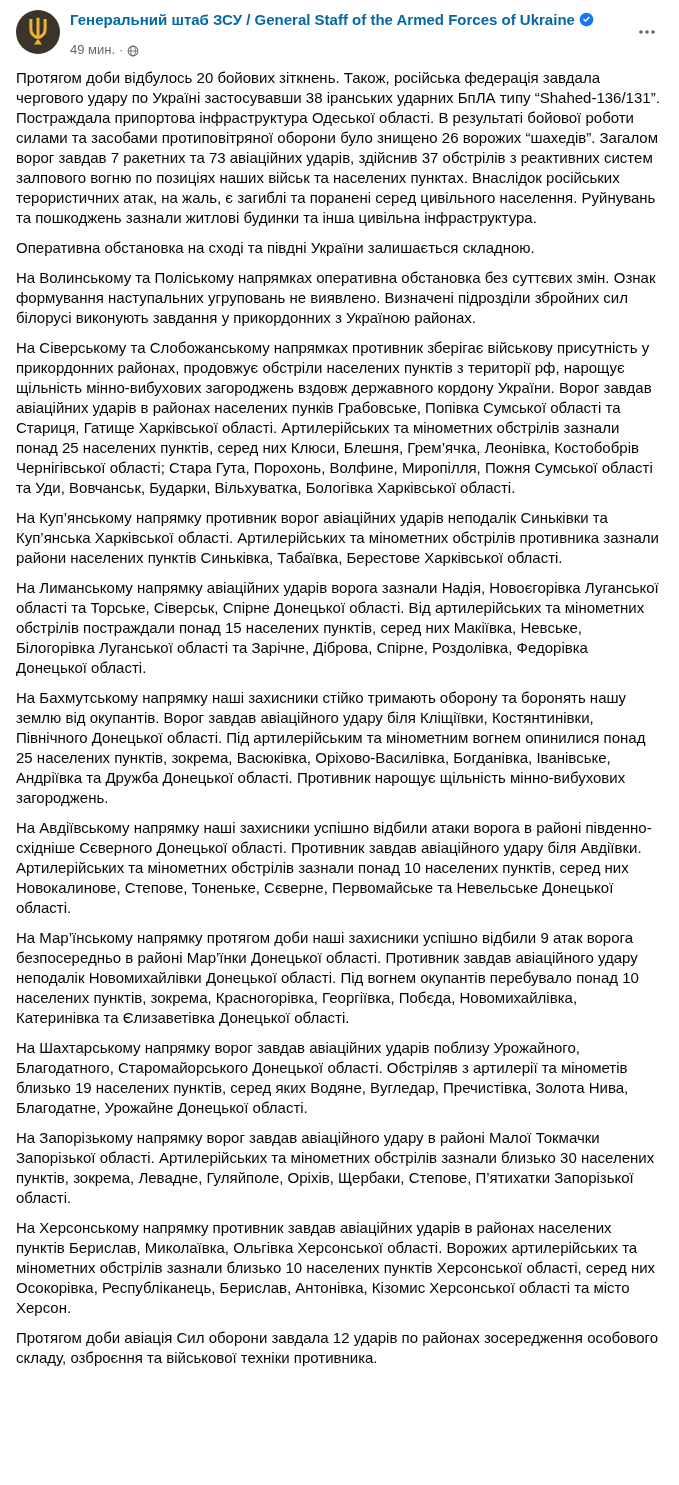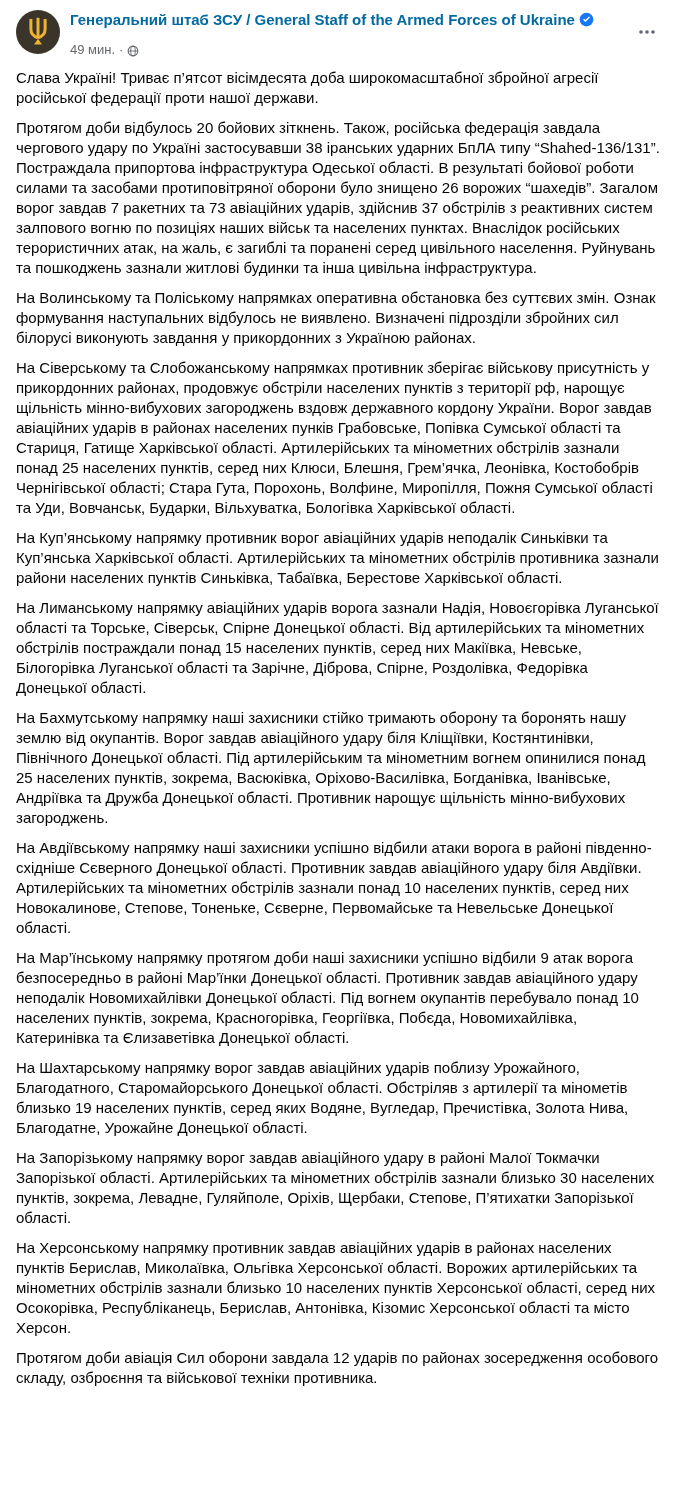--- a/index.html
+++ b/index.html
@@ -128,23 +128,23 @@
           <circle cx="4" cy="10" r="1.8" fill="#606770"></circle>
           <circle cx="10" cy="10" r="1.8" fill="#606770"></circle>
           <circle cx="16" cy="10" r="1.8" fill="#606770"></circle>
         </svg>
       </span>
     </div>
 
   </div>
 
   <div class="post-body">
-    <p>Слава Україні! Триває п’ятсот вісімдесята доба широкомасштабної збройної агресії російської федерації проти нашої держави.</p>
     <p>Протягом доби відбулось 20 бойових зіткнень. Також, російська федерація завдала чергового удару по Україні застосувавши 38 іранських ударних БпЛА типу “Shahed-136/131”. Постраждала припортова інфраструктура Одеської області. В результаті бойової роботи силами та засобами протиповітряної оборони було знищено 26 ворожих “шахедів”. Загалом ворог завдав 7 ракетних та 73 авіаційних ударів, здійснив 37 обстрілів з реактивних систем залпового вогню по позиціях наших військ та населених пунктах. Внаслідок російських терористичних атак, на жаль, є загиблі та поранені серед цивільного населення. Руйнувань та пошкоджень зазнали житлові будинки та інша цивільна інфраструктура.</p>
-    <p>На Волинському та Поліському напрямках оперативна обстановка без суттєвих змін. Ознак формування наступальних відбулось не виявлено. Визначені підрозділи збройних сил білорусі виконують завдання у прикордонних з Україною районах.</p>
+    <p>Оперативна обстановка на сході та півдні України залишається складною.</p>
+    <p>На Волинському та Поліському напрямках оперативна обстановка без суттєвих змін. Ознак формування наступальних угруповань не виявлено. Визначені підрозділи збройних сил білорусі виконують завдання у прикордонних з Україною районах.</p>
     <p>На Сіверському та Слобожанському напрямках противник зберігає військову присутність у прикордонних районах, продовжує обстріли населених пунктів з території рф, нарощує щільність мінно-вибухових загороджень вздовж державного кордону України. Ворог завдав авіаційних ударів в районах населених пунків Грабовське, Попівка Сумської області та Стариця, Гатище Харківської області. Артилерійських та мінометних обстрілів зазнали понад 25 населених пунктів, серед них Клюси, Блешня, Грем’ячка, Леонівка, Костобобрів Чернігівської області; Стара Гута, Порохонь, Волфине, Миропілля, Пожня Сумської області та Уди, Вовчанськ, Бударки, Вільхуватка, Бологівка Харківської області.</p>
     <p>На Куп’янському напрямку противник ворог авіаційних ударів неподалік Синьківки та Куп’янська Харківської області. Артилерійських та мінометних обстрілів противника зазнали райони населених пунктів Синьківка, Табаївка, Берестове Харківської області.</p>
     <p>На Лиманському напрямку авіаційних ударів ворога зазнали Надія, Новоєгорівка Луганської області та Торське, Сіверськ, Спірне Донецької області. Від артилерійських та мінометних обстрілів постраждали понад 15 населених пунктів, серед них Макіївка, Невське, Білогорівка Луганської області та Зарічне, Діброва, Спірне, Роздолівка, Федорівка Донецької області.</p>
     <p>На Бахмутському напрямку наші захисники стійко тримають оборону та боронять нашу землю від окупантів. Ворог завдав авіаційного удару біля Кліщіївки, Костянтинівки, Північного Донецької області. Під артилерійським та мінометним вогнем опинилися понад 25 населених пунктів, зокрема, Васюківка, Оріхово-Василівка, Богданівка, Іванівське, Андріївка та Дружба Донецької області. Противник нарощує щільність мінно-вибухових загороджень.</p>
     <p>На Авдіївському напрямку наші захисники успішно відбили атаки ворога в районі південно-східніше Сєверного Донецької області. Противник завдав авіаційного удару біля Авдіївки. Артилерійських та мінометних обстрілів зазнали понад 10 населених пунктів, серед них Новокалинове, Степове, Тоненьке, Сєверне, Первомайське та Невельське Донецької області.</p>
     <p>На Мар’їнському напрямку протягом доби наші захисники успішно відбили 9 атак ворога безпосередньо в районі Мар’їнки Донецької області. Противник завдав авіаційного удару неподалік Новомихайлівки Донецької області. Під вогнем окупантів перебувало понад 10 населених пунктів, зокрема, Красногорівка, Георгіївка, Побєда, Новомихайлівка, Катеринівка та Єлизаветівка Донецької області.</p>
     <p>На Шахтарському напрямку ворог завдав авіаційних ударів поблизу Урожайного, Благодатного, Старомайорського Донецької області. Обстріляв з артилерії та мінометів близько 19 населених пунктів, серед яких Водяне, Вугледар, Пречистівка, Золота Нива, Благодатне, Урожайне Донецької області.</p>
     <p>На Запорізькому напрямку ворог завдав авіаційного удару в районі Малої Токмачки Запорізької області. Артилерійських та мінометних обстрілів зазнали близько 30 населених пунктів, зокрема, Левадне, Гуляйполе, Оріхів, Щербаки, Степове, П’ятихатки Запорізької області.</p>
     <p>На Херсонському напрямку противник завдав авіаційних ударів в районах населених пунктів Берислав, Миколаївка, Ольгівка Херсонської області. Ворожих артилерійських та мінометних обстрілів зазнали близько 10 населених пунктів Херсонської області, серед них Осокорівка, Республіканець, Берислав, Антонівка, Кізомис Херсонської області та місто Херсон.</p>
     <p>Протягом доби авіація Сил оборони завдала 12 ударів по районах зосередження особового складу, озброєння та військової техніки противника.</p>

